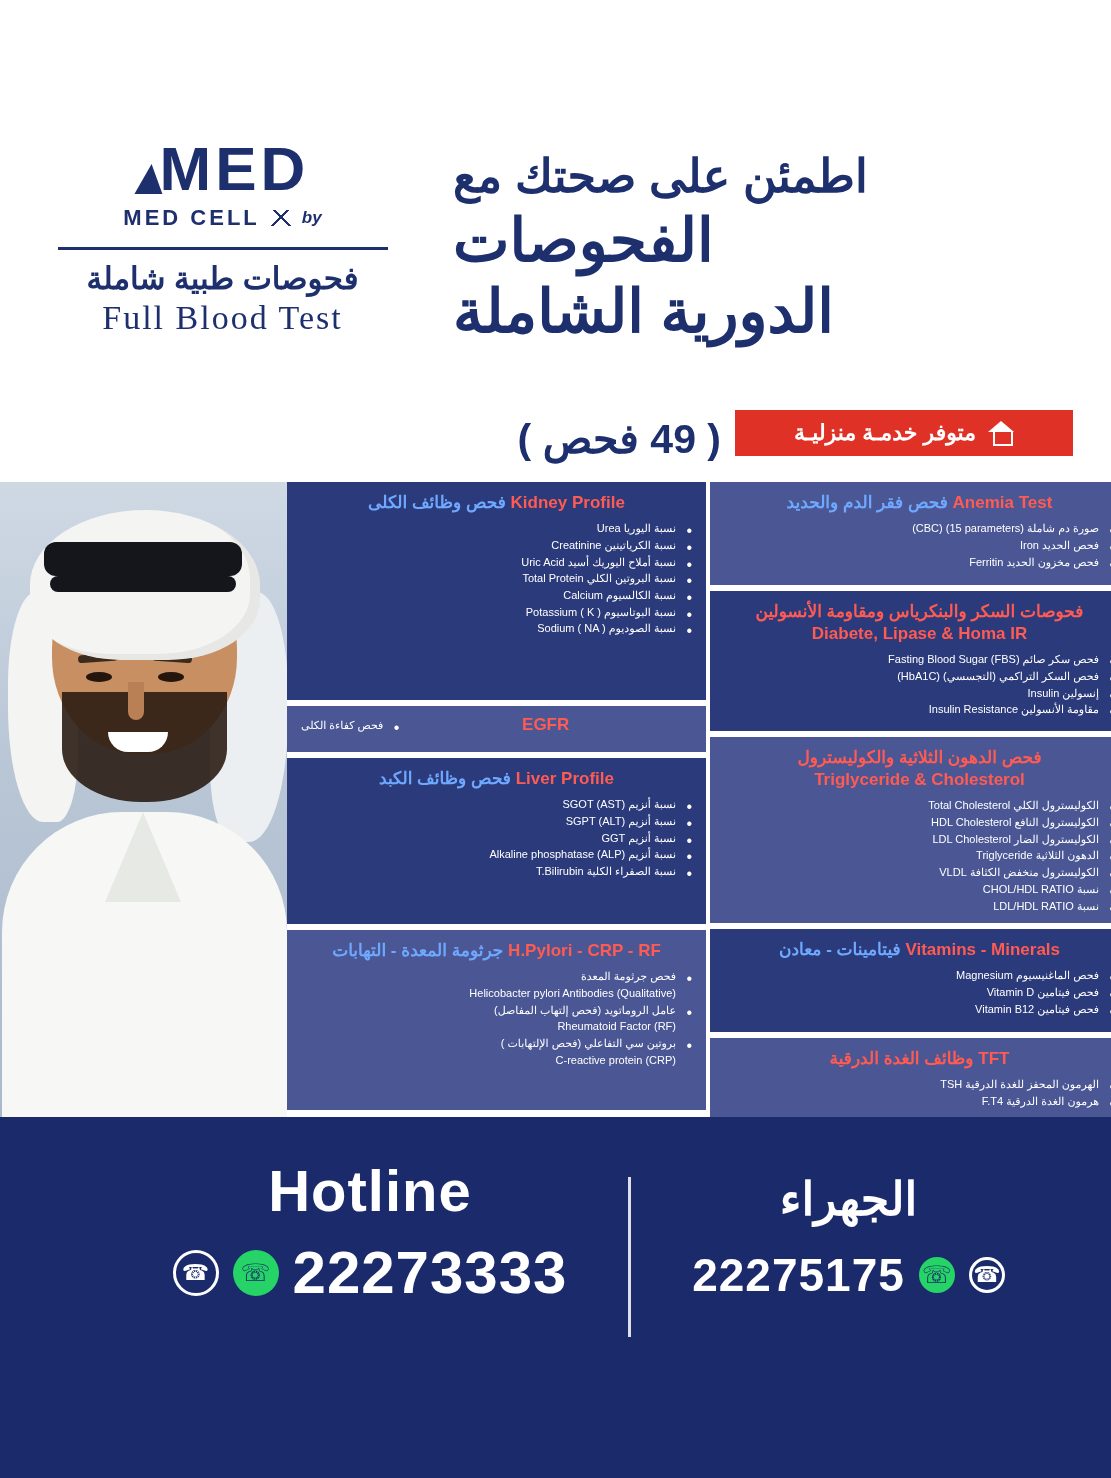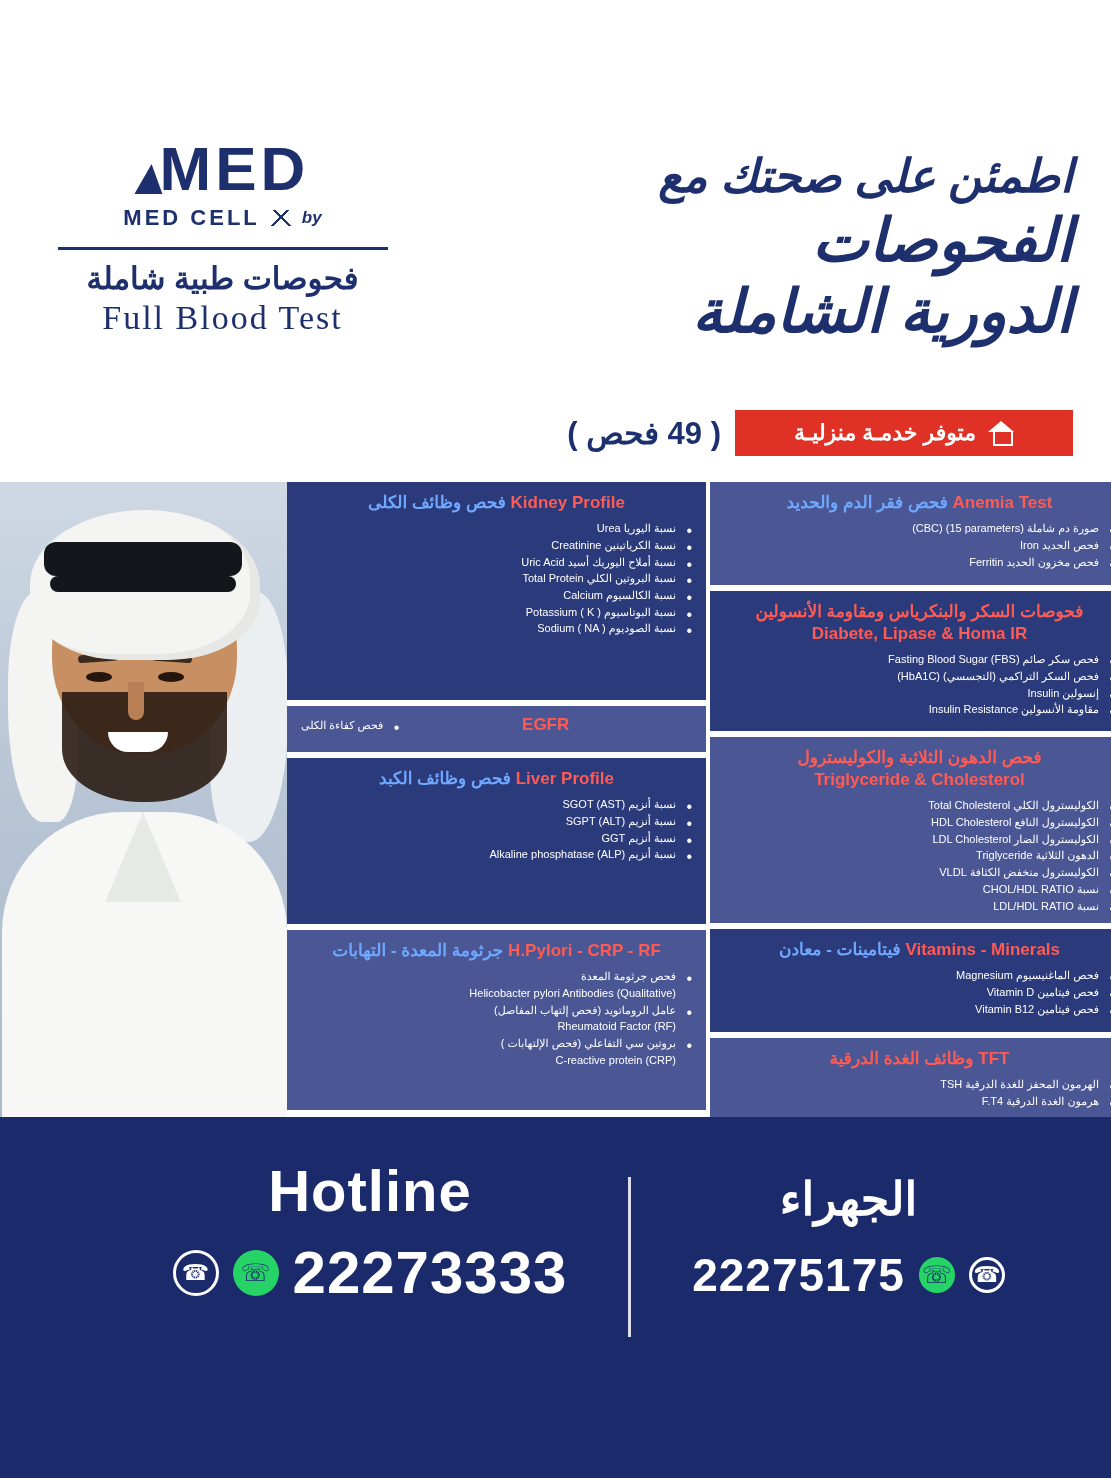--- a/index.html
+++ b/index.html
@@ -26,25 +26,25 @@
   .medcell { font-weight: bold; letter-spacing: 3px; font-size: 22px; color:#1e2f6e; }
   .mc-mark { display:inline-block; width:26px; height:16px; position:relative; }
   .mc-mark:before{ content:""; position:absolute; inset:0;
      background:
        linear-gradient(45deg, transparent 48%, #1e2f6e 48%, #1e2f6e 56%, transparent 56%),
        linear-gradient(-45deg, transparent 48%, #1e2f6e 48%, #1e2f6e 56%, transparent 56%);}
   .brand-rule { margin: 16px auto 10px; width: 330px; height: 3px; background: #1e2f6e; }
   .brand-ar { font-size: 31px; color: #1e2f6e; font-weight: bold; direction: rtl; }
   .brand-en { font-size: 34px; color: #1e2f6e; letter-spacing: 2px; direction: ltr; margin-top: 2px; font-family: Liberation Serif, serif; }
 
-  .headline { position: absolute; right: 38px; top: 150px; width: 620px; text-align: right; direction: rtl; font-style: italic; }
+  .headline { position: absolute; right: 38px; top: 150px; width: 620px; text-align: left; direction: rtl; }
   .hl-small { font-size: 46px; color: #1e2f6e; font-weight: 600; letter-spacing: 1px; line-height: 1.15; }
   .hl-big { font-size: 60px; color: #1e2f6e; font-weight: bold; line-height: 1.12; margin-top: 4px; }
 
-  .count { position: absolute; right: 390px; top: 415px; font-size: 31px; color:#1e2f6e; font-weight: bold; direction: rtl; }
+  .count { position: absolute; right: 390px; top: 415px; font-size: 41px; color:#1e2f6e; font-weight: bold; direction: rtl; }
   .home-badge { position: absolute; right: 38px; top: 410px; width: 338px; height: 46px;
      background: #e03127; color: #fff; display: flex; align-items: center; justify-content: center; gap: 12px;
      font-size: 22px; font-weight: bold; direction: rtl; }
   .home-icon { width: 26px; height: 24px; position: relative; display:inline-block; }
   .home-icon:before { content:""; position:absolute; left:0; top:0; width:0;height:0;
      border-left:13px solid transparent;border-right:13px solid transparent;border-bottom:11px solid #fff;}
   .home-icon:after { content:""; position:absolute; left:5px; top:10px; width:16px;height:13px;
      border:2px solid #fff; border-top:none;}
 
   
@@ -192,20 +192,21 @@
         <div class="card c-dark" style="height:166px;">
           <div class="card-title">
             <span class="t-red">Liver Profile</span>
             <span class="t-blue">فحص وظائف الكبد</span>
           </div>
           <ul class="items">
             <li><span>نسبة أنزيم</span> <span class="item-en">SGOT (AST)</span></li>
             <li><span>نسبة أنزيم</span> <span class="item-en">SGPT (ALT)</span></li>
             <li><span>نسبة أنزيم</span> <span class="item-en">GGT</span></li>
             <li><span>نسبة أنزيم</span> <span class="item-en">Alkaline phosphatase (ALP)</span></li>
+            <li><span>نسبة الصفراء الكلية</span> <span class="item-en">T.Bilirubin</span></li>
           </ul>
         </div>
 
         <div class="card c-mid" style="height:180px;">
           <div class="card-title">
             <span class="t-red">H.Pylori - CRP - RF</span>
             <span class="t-blue">جرثومة المعدة - التهابات</span>
           </div>
           <ul class="items">
             <li>

